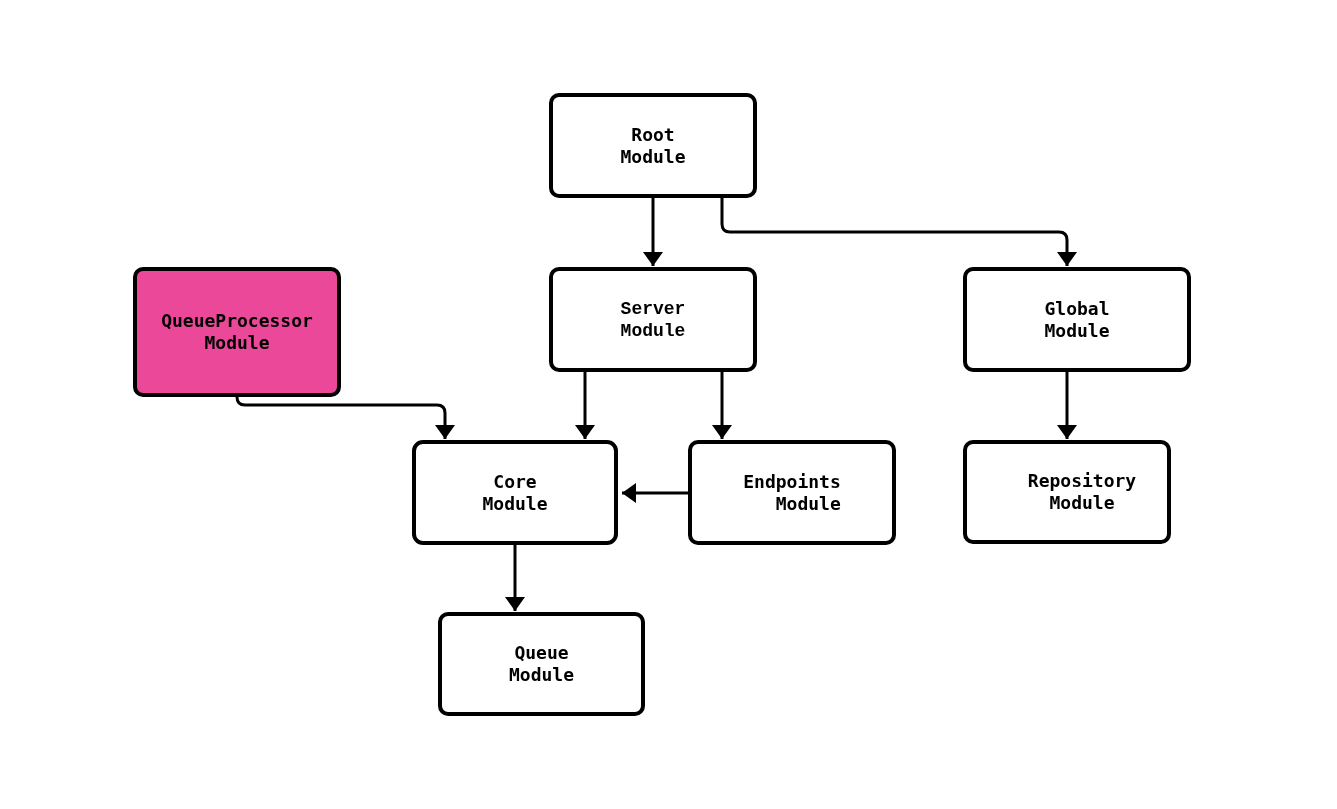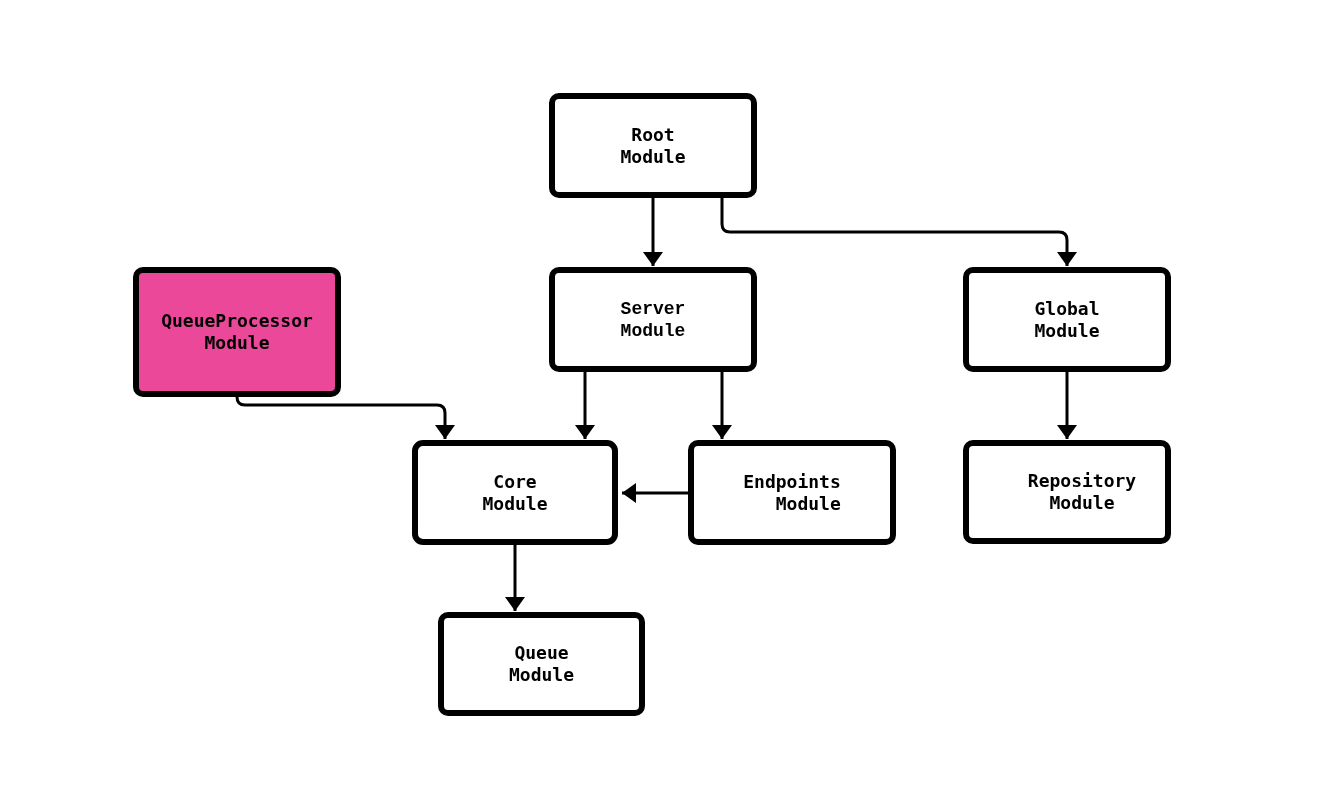--- a/index.html
+++ b/index.html
@@ -23,21 +23,21 @@
     height: 809px;
   }
   svg.edges-layer path.edge {
     fill: none;
     stroke: #000000;
     stroke-width: 3;
   }
   .node {
     position: absolute;
     box-sizing: border-box;
-    border: 6px solid #f9a8d4;
+    border: 4px solid #f9a8d4;
     border-radius: 10px;
     background: #ffffff;
     display: flex;
     align-items: center;
     justify-content: center;
     text-align: center;
     color: #000000;
     font-weight: bold;
     font-size: 18px;
     line-height: 22px;
@@ -73,21 +73,21 @@
 Module</span>
       </div>
       <div class="node" style="left: 133px; top: 267px; width: 208px; height: 130px; background: #ec4899; border-color: rgb(0, 0, 0); color: rgb(0, 0, 0);">
         <span class="node-label">QueueProcessor
 Module</span>
       </div>
       <div class="node" style="left: 549px; top: 267px; width: 208px; height: 105px; background: rgb(255, 255, 255); border-color: rgb(0, 0, 0); color: rgb(0, 0, 0); font-family: Liberation Mono, monospace;">
         <span class="node-label">Server
 Module</span>
       </div>
-      <div class="node" style="left: 963px; top: 267px; width: 208px; height: 105px; background: rgb(255, 255, 255); border-color: rgb(0, 0, 0); color: rgb(0, 0, 0);">
+      <div class="node" style="left: 963px; top: 267px; width: 228px; height: 105px; background: rgb(255, 255, 255); border-color: rgb(0, 0, 0); color: rgb(0, 0, 0);">
         <span class="node-label">Global
 Module</span>
       </div>
       <div class="node" style="left: 412px; top: 440px; width: 206px; height: 105px; background: rgb(255, 255, 255); border-color: rgb(0, 0, 0); color: rgb(0, 0, 0); border-radius: 11px;">
         <span class="node-label">Core
 Module</span>
       </div>
       <div class="node" style="left: 688px; top: 440px; width: 208px; height: 105px; background: rgb(255, 255, 255); border-color: rgb(0, 0, 0); color: rgb(0, 0, 0); text-align: right;">
         <span class="node-label">Endpoints
 Module</span>

